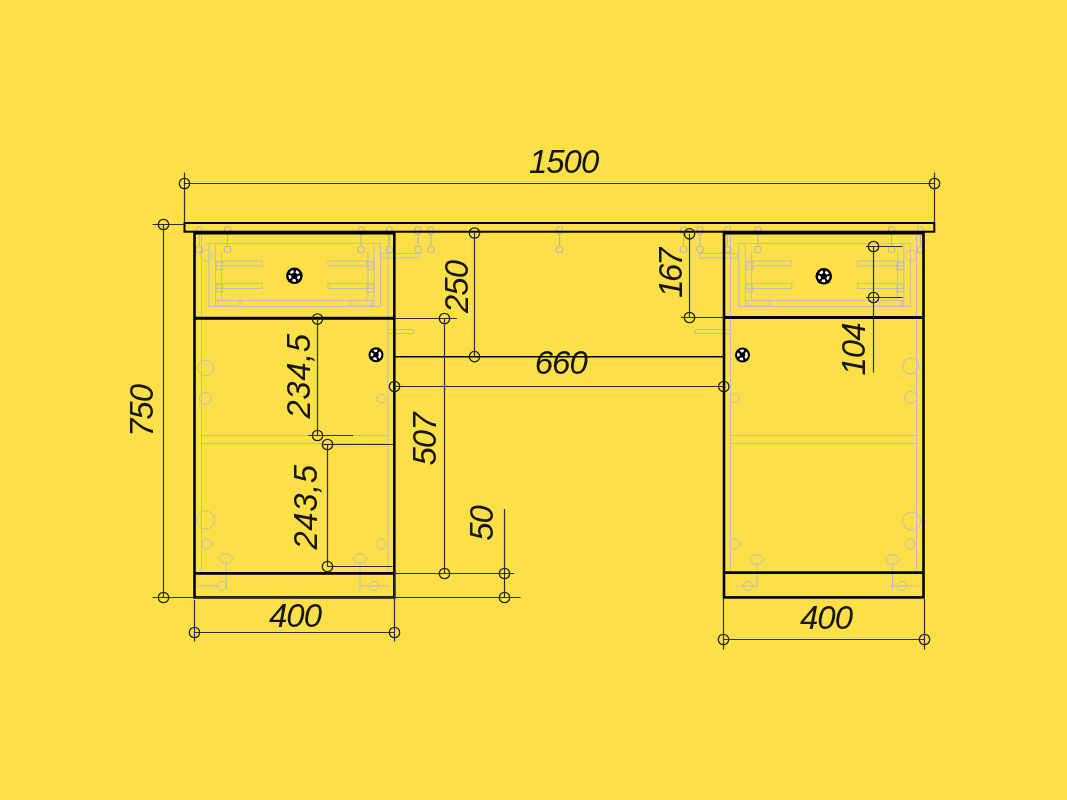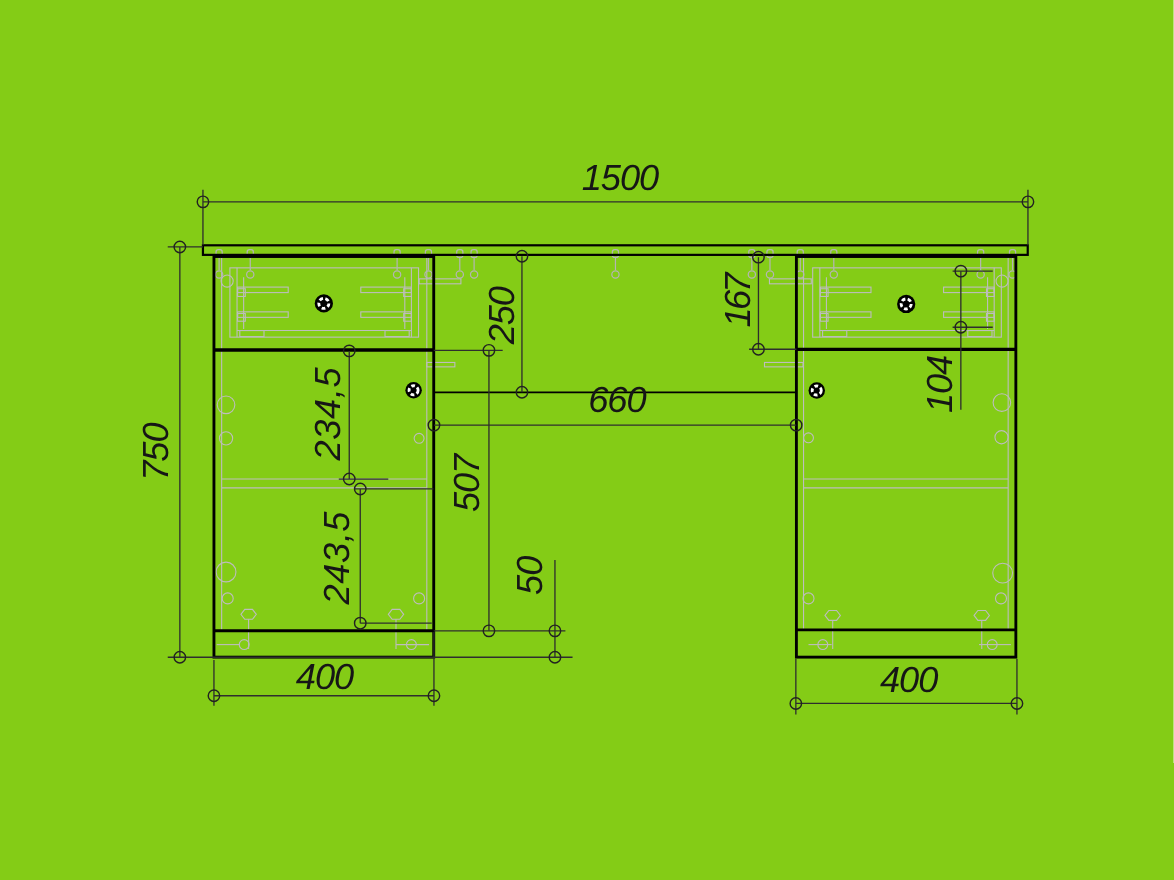--- a/index.html
+++ b/index.html
@@ -1,16 +1,16 @@
 <!DOCTYPE html>
 <html><head>
 <meta charset="utf-8">
 <style>
   html,body{margin:0;padding:0;background:#fff;}
-  .wrap{width:1067px;height:800px;position:relative;overflow:hidden;background:#84cc16;}
+  .wrap{width:1067px;height:800px;position:relative;overflow:hidden;background:#fde047;}
   text{font-family:"Liberation Sans",sans-serif;font-style:italic;fill:#161616;}
 </style>
 </head>
 <body>
 <div class="wrap">
 <svg width="1067" height="800" viewBox="0 0 1067 800">
 
 <g stroke="#bdbdbd" stroke-width="1" fill="none">
 
   <line x1="201.5" y1="234" x2="201.5" y2="573"></line>

